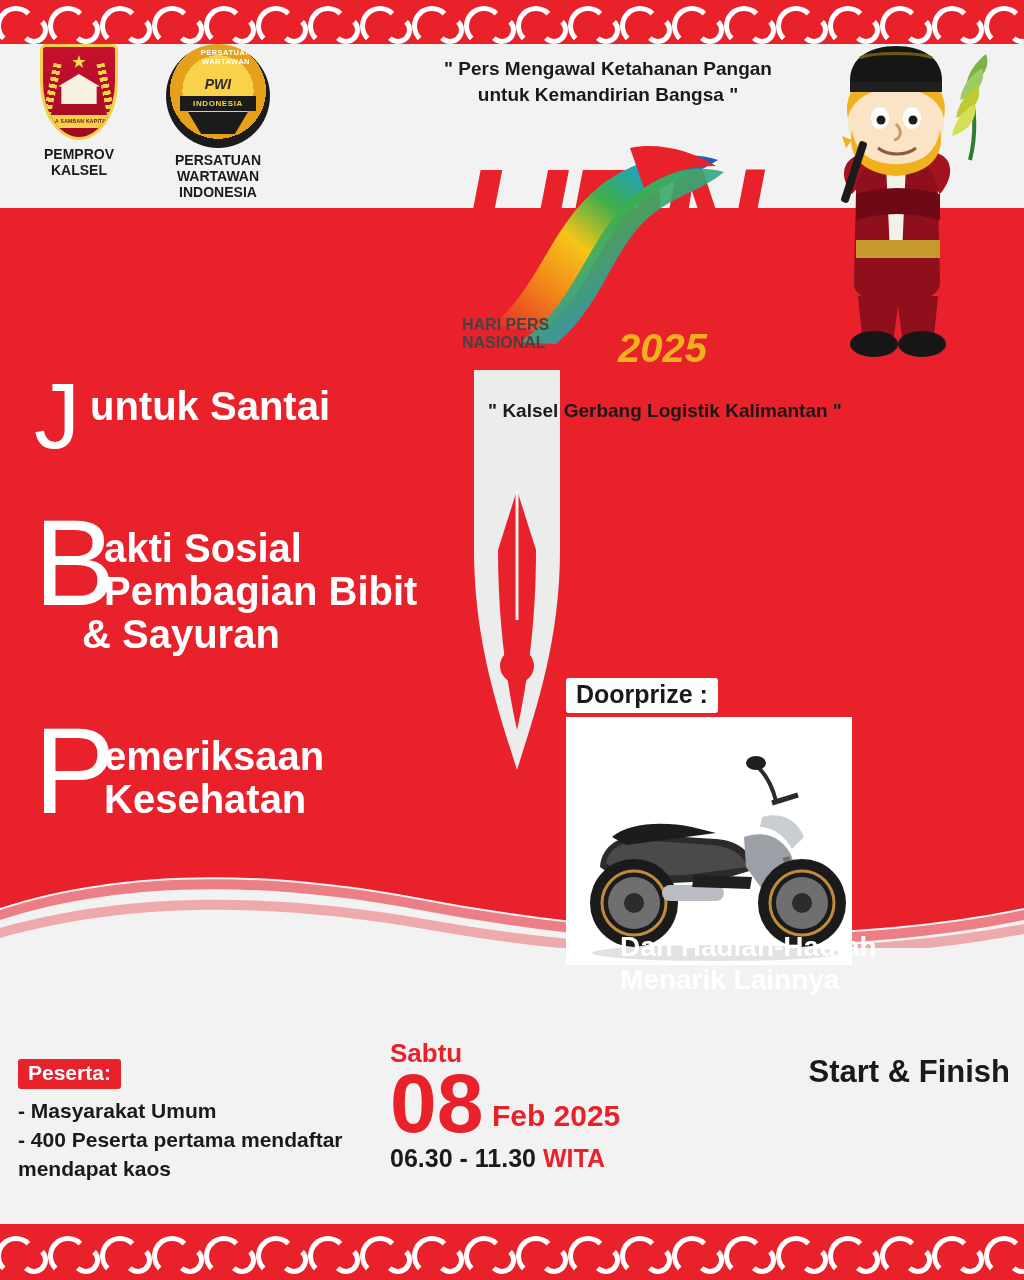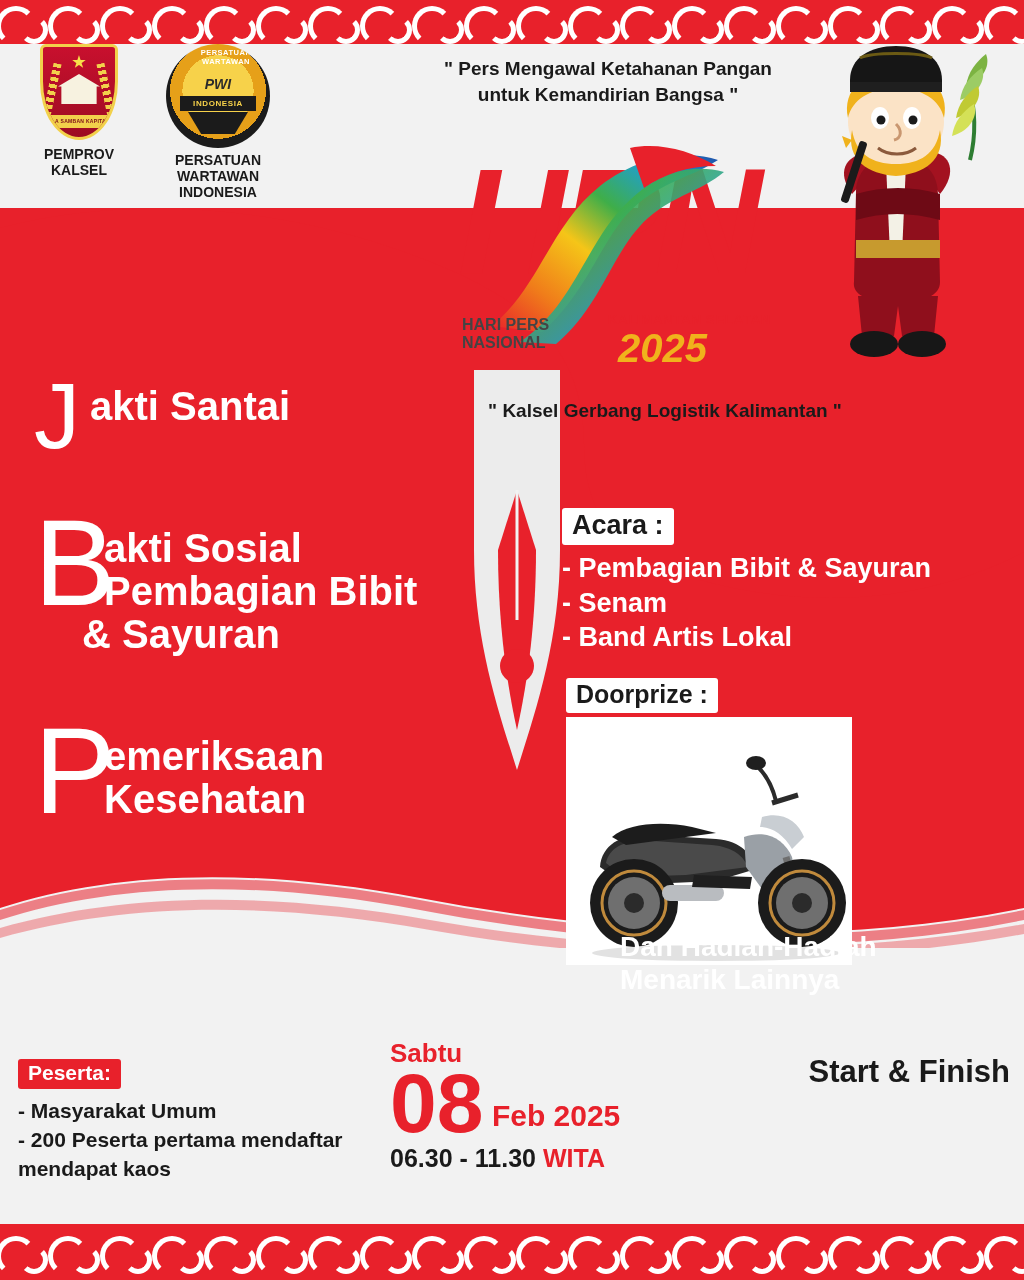--- a/index.html
+++ b/index.html
@@ -462,45 +462,37 @@
   <svg class="nib" viewBox="0 0 170 440">
     <path d="M42,0 L128,0 L128,180 C128,270 104,340 85,400 C66,340 42,270 42,180 Z" fill="#ececec"></path>
     <path d="M85,120 L104,180 C104,250 96,310 85,360 C74,310 66,250 66,180 Z" fill="#e8212b"></path>
     <circle cx="85" cy="296" r="17" fill="#e8212b"></circle>
     <path d="M85,120 L85,250" stroke="#f2f2f2" stroke-width="3"></path>
   </svg>
 
   <div class="jbp">
     <div class="jbp-row r1">
       <span class="cap">J</span>
-      <div class="txt">akti Santai</div>
+      <div class="txt">untuk Santai</div>
     </div>
     <div class="jbp-row r2">
       <span class="cap">B</span>
       <div class="txt">akti Sosial</div>
       <div class="txt">Pembagian Bibit</div>
       <div class="txt line2">&amp; Sayuran</div>
     </div>
     <div class="jbp-row r3">
       <span class="cap">P</span>
       <div class="txt">emeriksaan</div>
       <div class="txt">Kesehatan</div>
     </div>
   </div>
 
   <div class="slogan-bottom">" Kalsel Gerbang Logistik Kalimantan "</div>
 
-  <div class="acara">
-    <div class="acara-label">Acara :</div>
-    <ul>
-      <li>- Pembagian Bibit &amp; Sayuran</li>
-      <li>- Senam</li>
-      <li>- Band Artis Lokal</li>
-    </ul>
-  </div>
 
   <div class="doorprize">
     <div class="doorprize-label">Doorprize :</div>
     <div class="prize-img">
       <svg viewBox="0 0 286 248" width="286" height="248">
         <rect x="0" y="0" width="286" height="248" fill="#ffffff"></rect>
 
         <path d="M34,150 C36,126 58,116 86,118 L150,122 C176,124 186,138 190,152
                  L150,164 L60,168 Z" fill="#2b2b2b"></path>
         <path d="M40,146 C44,128 62,122 88,124 L146,128 C168,130 178,140 182,150
@@ -538,21 +530,21 @@
 
   <div class="prize-caption">
     <div>Dan Hadiah-Hadiah</div>
     <div>Menarik Lainnya</div>
   </div>
 
   <div class="peserta">
     <div class="peserta-label">Peserta:</div>
     <ul>
       <li>- Masyarakat Umum</li>
-      <li>- 200 Peserta pertama mendaftar</li>
+      <li>- 400 Peserta pertama mendaftar</li>
       <li>  mendapat kaos</li>
     </ul>
   </div>
 
   <div class="date-block">
     <div class="date-day">Sabtu</div>
     <div>
       <span class="date-num">08</span>
       <span class="date-mon">Feb 2025</span>
     </div>

